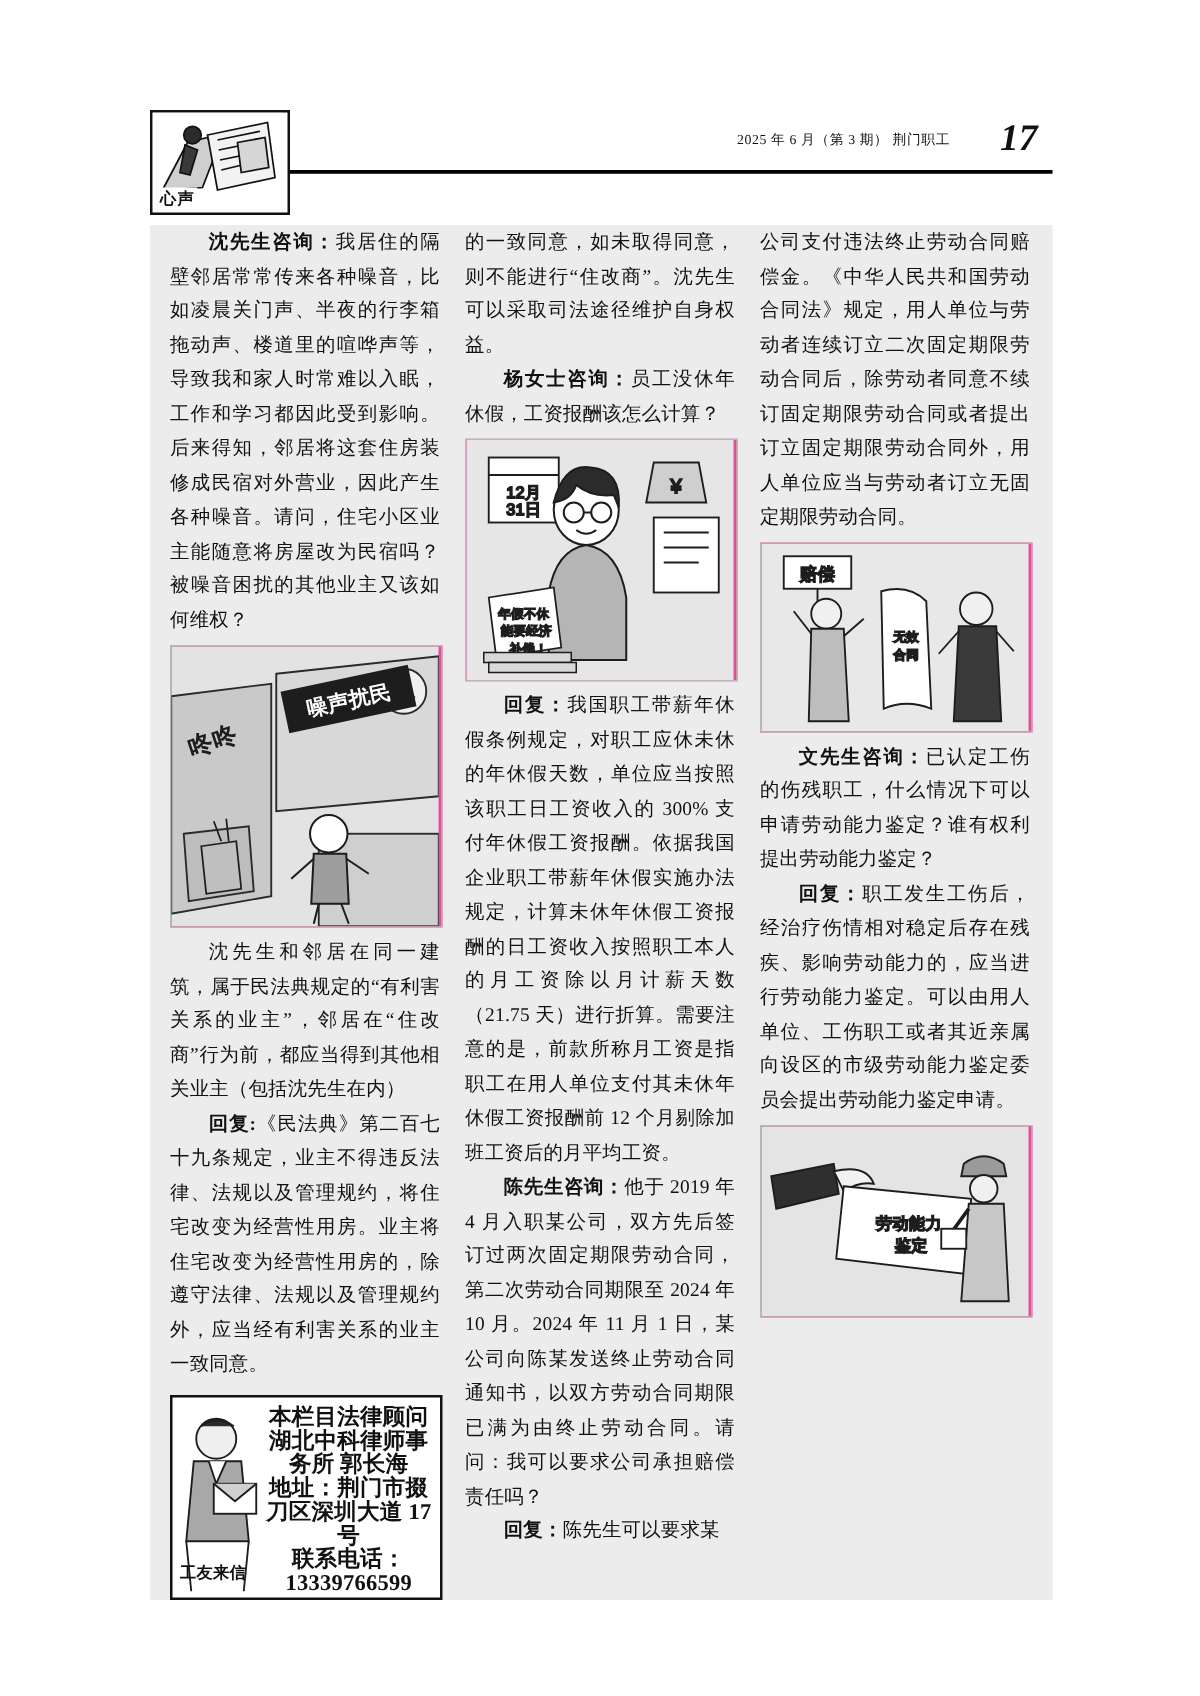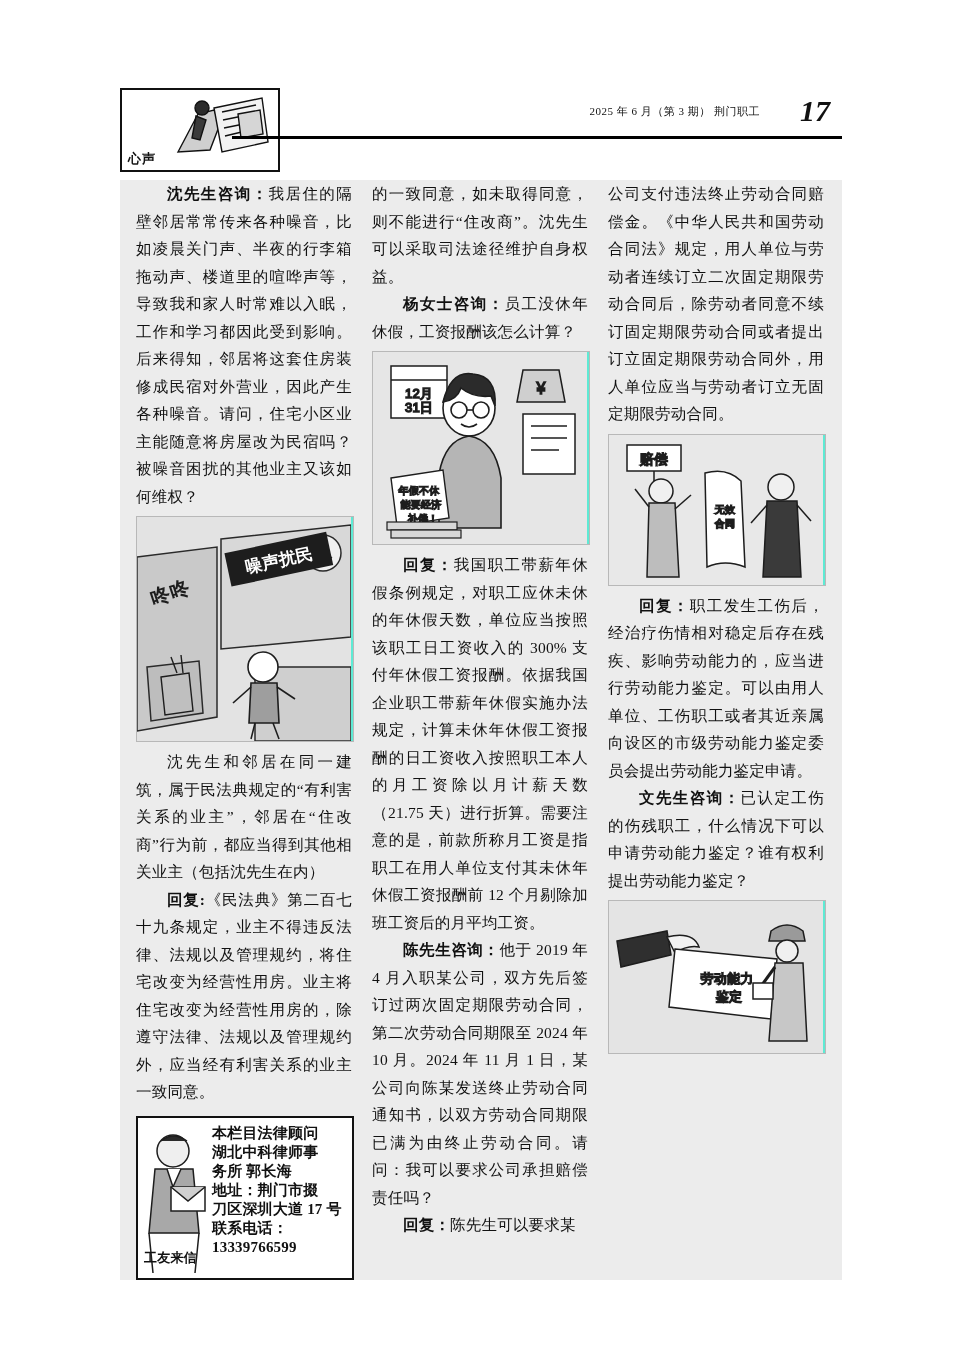--- a/index.html
+++ b/index.html
@@ -62,21 +62,20 @@
   
   .masthead {
     position: absolute;
     left: 0px;
     top: 0px;
     width: 108px;
     height: 80px;
     border: 2px solid #111;
     background: #fff;
     overflow: hidden;
-    padding-left: 48px;
   }
   .masthead .label {
     position: absolute;
     left: 4px;
     bottom: 2px;
     font-size: 13px;
     font-weight: bold;
     background: #fff;
     padding: 0 2px;
     letter-spacing: 1px;
@@ -110,21 +109,21 @@
     margin: 0 0 0 0;
     text-indent: 2em;
   }
   p.noindent { text-indent: 0; }
   .lead {
     font-weight: bold;
   }
   .figure {
     margin: 6px 0 6px 0;
     width: 216px;
-    background: #5eead4;
+    background: #ec4899;
     border: 1px solid #b8b8b8;
     position: relative;
     overflow: hidden;
   }
   .figure svg { display: block; }
 
   
   .advisor-box {
     margin-top: 10px;
     width: 214px;
@@ -132,23 +131,23 @@
     background: #fff;
     position: relative;
     height: 160px;
     overflow: hidden;
   }
   .advisor-text {
     position: absolute;
     left: 74px;
     top: 6px;
     width: 134px;
-    font-size: 15px;
+    font-size: 18px;
     line-height: 19px;
-    text-align: left;
+    text-align: center;
     font-weight: bold;
   }
   .advisor-tag {
     position: absolute;
     left: 6px;
     bottom: 6px;
     font-size: 13px;
     font-weight: bold;
   }
 </style>
@@ -324,23 +323,23 @@
         </g>
         <g stroke="#1d1d1d" stroke-width="1.5" fill="#3a3a3a">
           <circle cx="172" cy="52" r="13" fill="#f0f0f0"></circle>
           <path d="M158 66 L154 142 L192 142 L188 66 Z"></path>
           <path d="M158 70 L142 88"></path>
           <path d="M188 70 L202 86"></path>
         </g>
       </svg>
     </div>
 
+    <p><span class="lead">文先生咨询：</span><span>已认定工伤的伤残职工，什么情况下可以申请劳动能力鉴定？谁有权利提出劳动能力鉴定？</span></p>
+
     <p><span class="lead">回复：</span><span>职工发生工伤后，经治疗伤情相对稳定后存在残疾、影响劳动能力的，应当进行劳动能力鉴定。可以由用人单位、工伤职工或者其近亲属向设区的市级劳动能力鉴定委员会提出劳动能力鉴定申请。</span></p>
-
-    <p><span class="lead">文先生咨询：</span><span>已认定工伤的伤残职工，什么情况下可以申请劳动能力鉴定？谁有权利提出劳动能力鉴定？</span></p>
 
     <div class="figure">
       <svg width="214" height="152" viewBox="0 0 214 152">
         <rect width="214" height="152" fill="#e4e4e4"></rect>
         <g stroke="#1d1d1d" stroke-width="1.5" fill="#ffffff">
           <path d="M8 40 L58 30 L62 54 L12 66 Z" fill="#2f2f2f"></path>
           <path d="M58 36 Q84 30 90 46 Q78 44 66 52 Z" fill="#f2f2f2"></path>
           <path d="M66 48 L168 58 L162 118 L60 106 Z"></path>
           <text x="118" y="82" font-family="Liberation Sans, sans-serif" font-size="13" fill="#1d1d1d" text-anchor="middle">劳动能力</text>
           <text x="120" y="100" font-family="Liberation Sans, sans-serif" font-size="13" fill="#1d1d1d" text-anchor="middle">鉴定</text>

